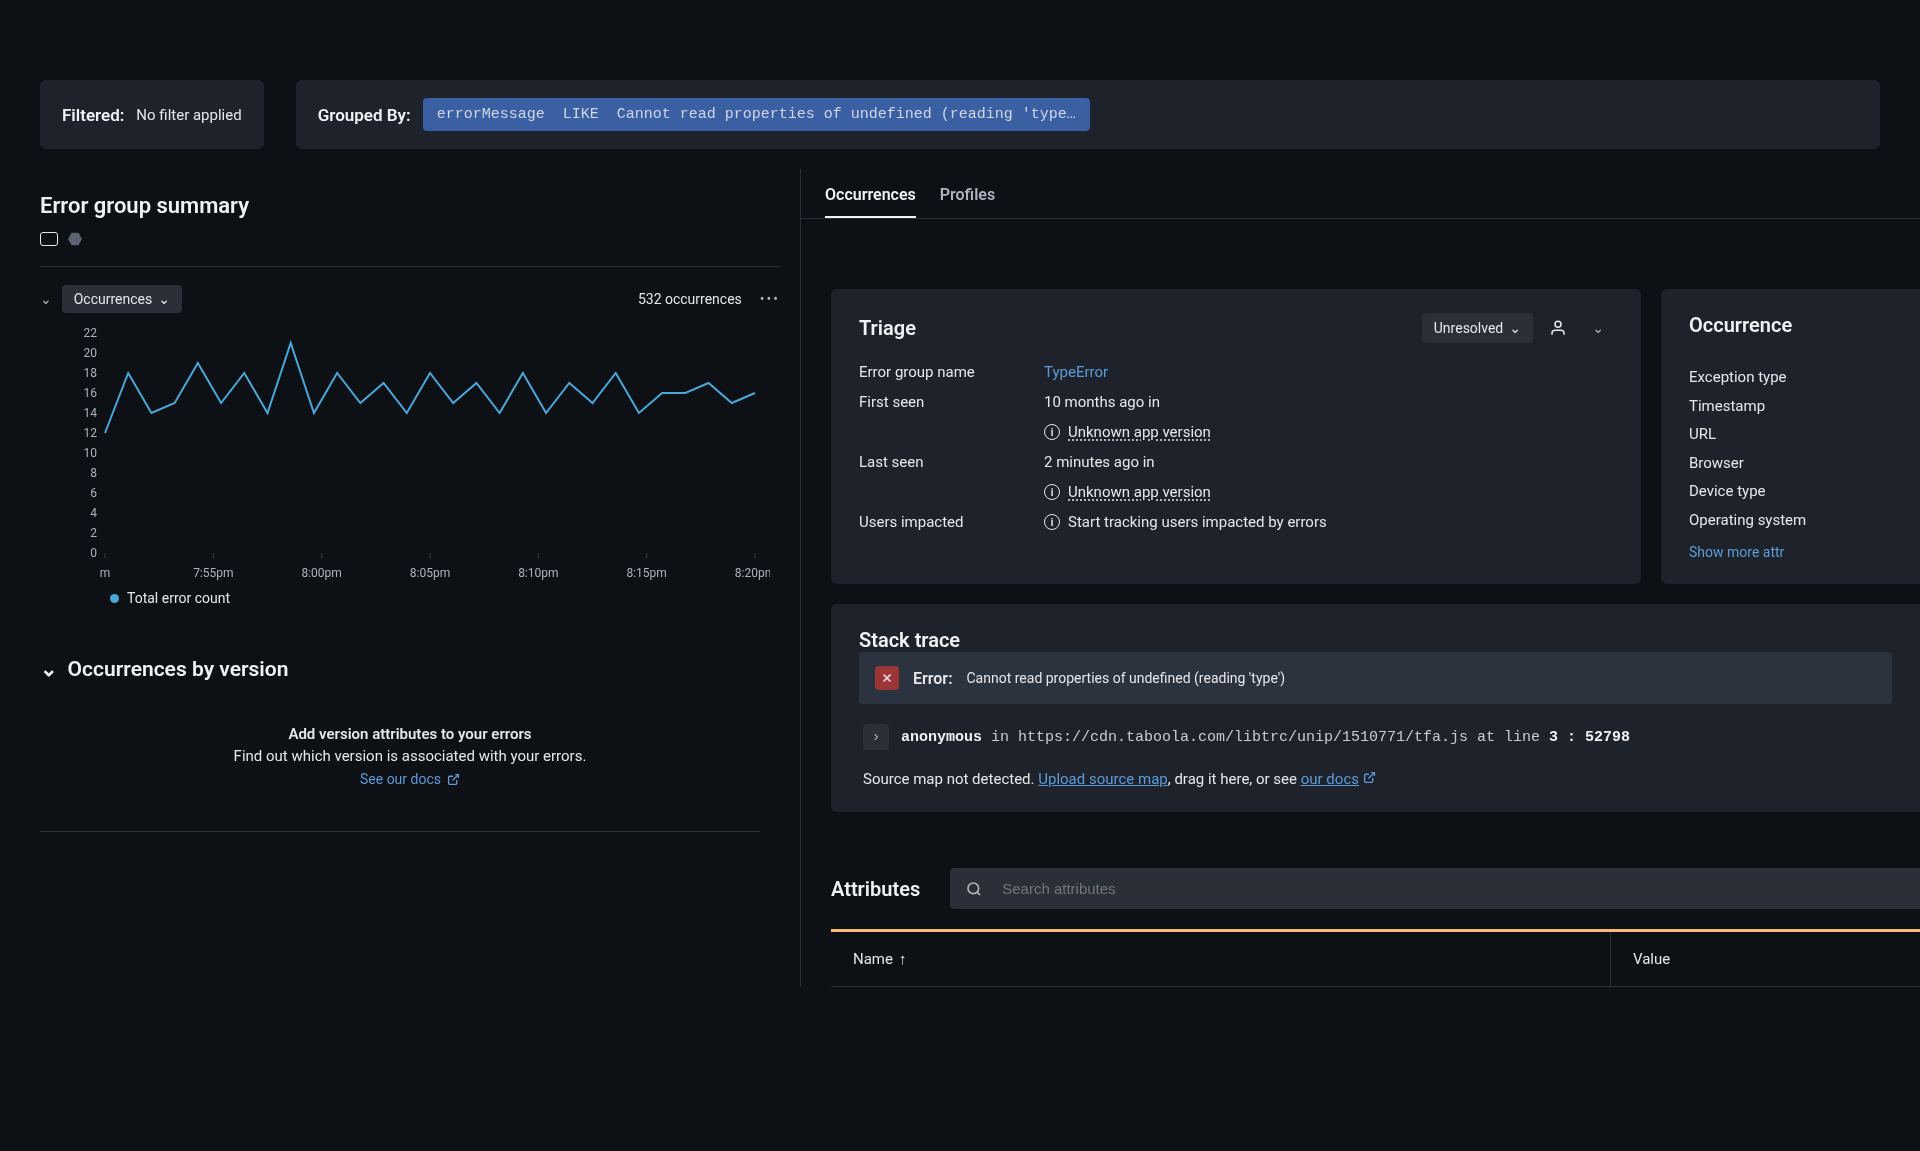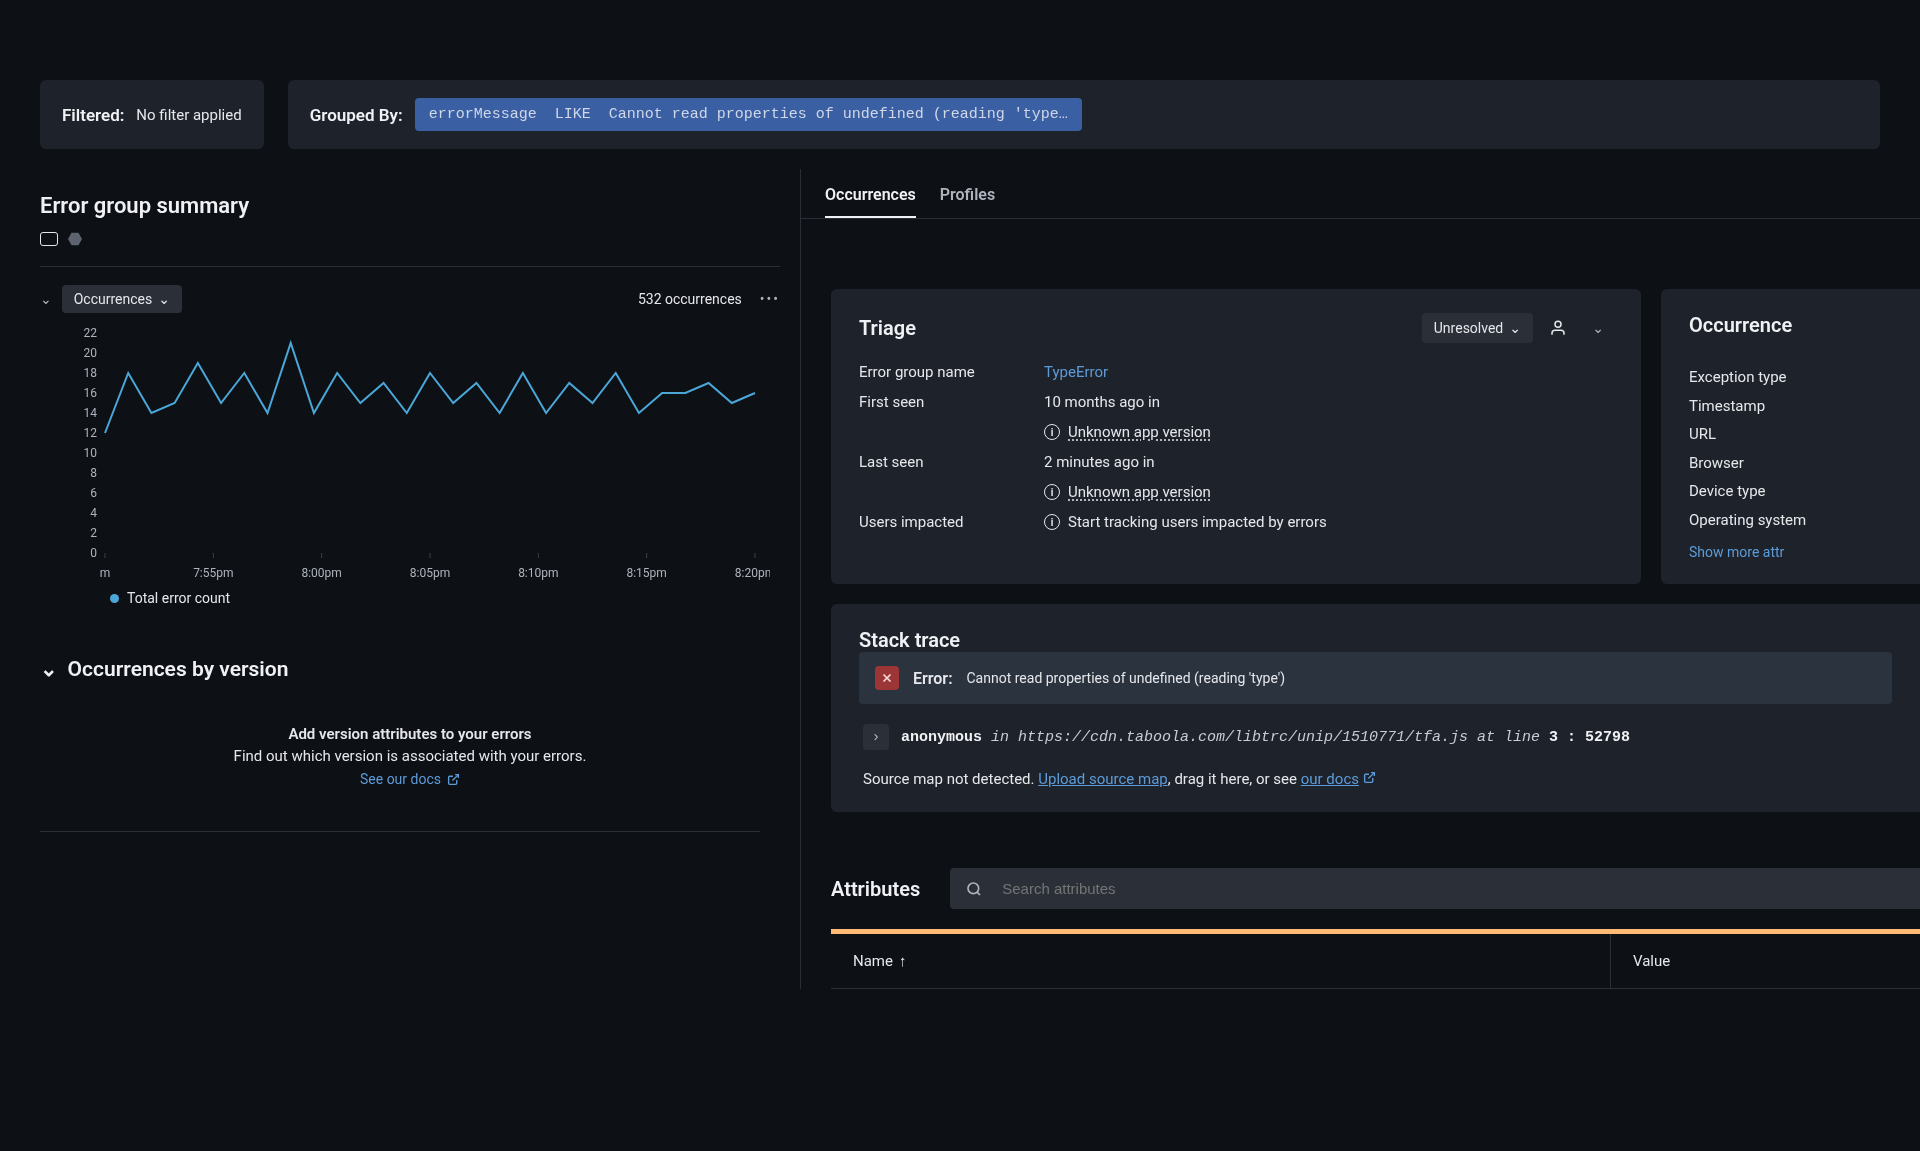--- a/index.html
+++ b/index.html
@@ -7,21 +7,21 @@
   background: #0d1015;
   color: #e6e7eb;
   font-family: -apple-system, BlinkMacSystemFont, "Segoe UI", Roboto, sans-serif;
   font-size: 14px;
   width: 1920px;
   height: 1151px;
   overflow: hidden;
 }
 .filter-bar {
   display: flex;
-  gap: 24px;
+  gap: 32px;
   padding: 80px 40px 20px 40px;
 }
 .filter-pill {
   background: #1e232b;
   border-radius: 6px;
   padding: 18px 22px;
   display: flex;
   align-items: center;
   gap: 12px;
 }
@@ -267,21 +267,21 @@
 }
 .expand-btn {
   width: 26px; height: 26px;
   background: #2a2f38;
   border-radius: 4px;
   display: flex; align-items: center; justify-content: center;
   cursor: pointer;
   color: #aeb3bd;
 }
 .stack-line .fn { font-weight: 700; color: #f0f1f4; }
-.stack-line .in { color: #c7cbD4; font-style: italic; }
+.stack-line .in { color: #c7cbD4; }
 .stack-line .loc { font-weight: 700; color: #f0f1f4; }
 .sourcemap {
   font-size: 15px;
   color: #e6e7eb;
   margin-left: 4px;
 }
 .sourcemap a { color: #5d9bd8; text-decoration: underline; }
 .attr-header {
   display: flex;
   align-items: center;
@@ -308,21 +308,21 @@
   border: none;
   outline: none;
   color: #e6e7eb;
   font-size: 15px;
   flex: 1;
 }
 .attr-table-header {
   display: flex;
   margin: 20px 0 0 30px;
   border-bottom: 1px solid #2a2f38;
-  border-top: 5px solid #fdba74;
+  border-top: 3px solid #fdba74;
 }
 .attr-col {
   padding: 18px 22px;
   font-size: 15px;
   color: #e6e7eb;
 }
 .attr-col.name { width: 780px; border-right: 1px solid #2a2f38; display: flex; align-items: center; gap: 6px; }
 .attr-col.value { flex: 1; }
 </style>
 </head>

